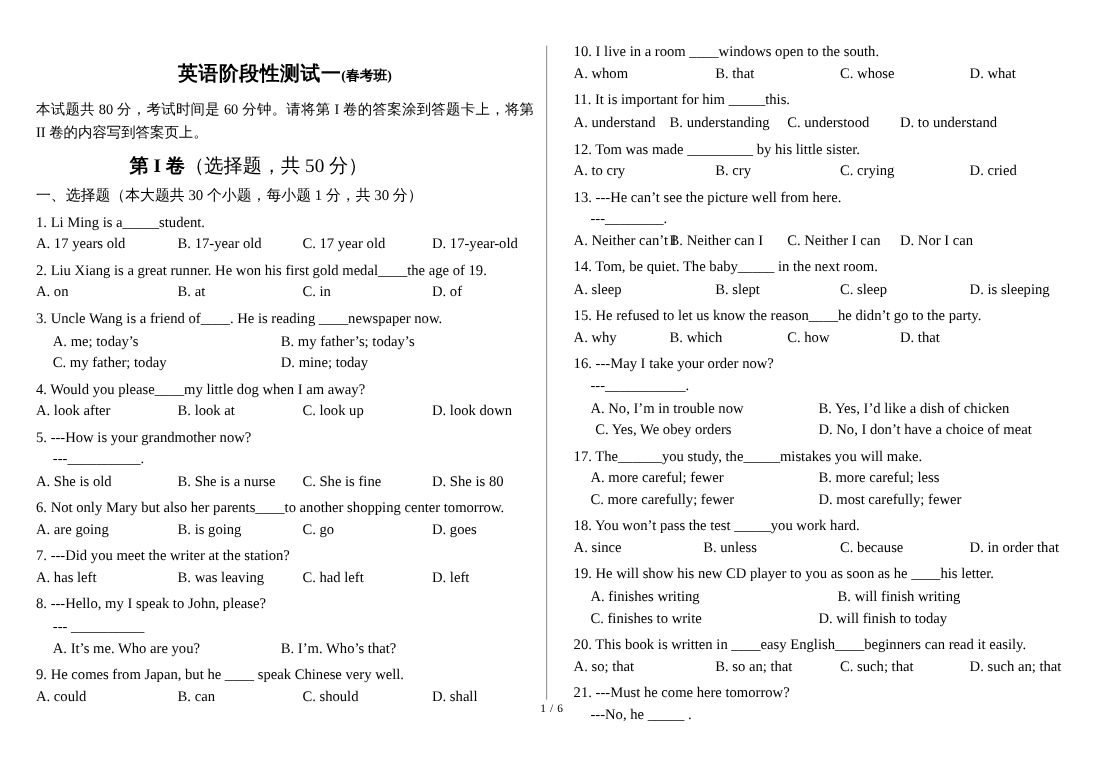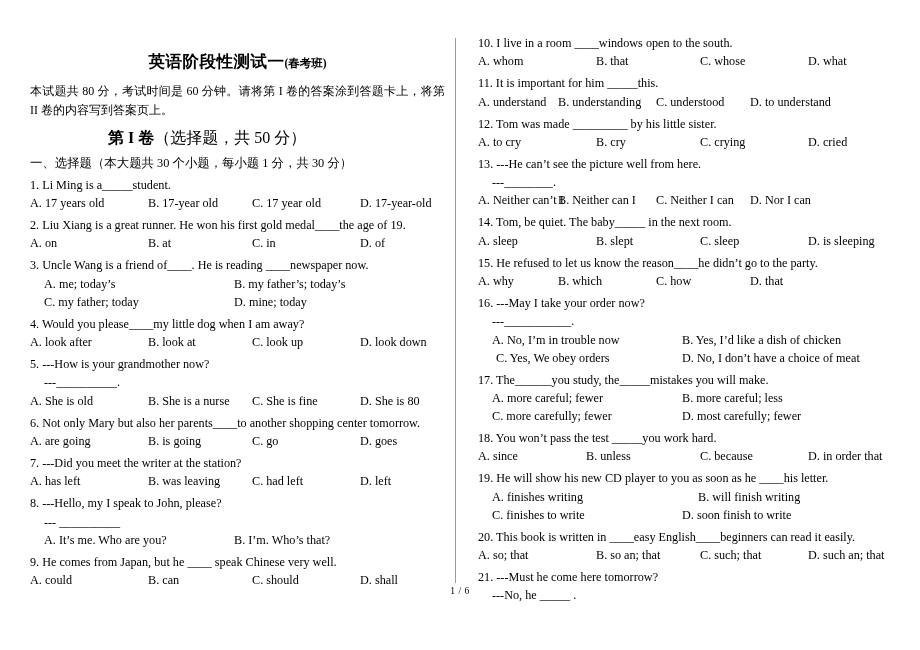--- a/index.html
+++ b/index.html
@@ -326,21 +326,21 @@
           </div>
           <div class="q">
             <div class="q-stem">19. He will show his new CD player to you as soon as he ____his letter.</div>
             <div class="opts two-line">
               <div class="opt-row">
                 <span class="opt" style="left: 0px;">A. finishes writing</span>
                 <span class="opt" style="left: 190px; margin-left: 16px;">B. will finish writing</span>
               </div>
               <div class="opt-row">
                 <span class="opt" style="left: 0px;">C. finishes to write</span>
-                <span class="opt" style="left: 190px;">D. soon finish to write</span>
+                <span class="opt" style="left: 190px;">D. will finish to today</span>
               </div>
             </div>
           </div>
           <div class="q">
             <div class="q-stem">20. This book is written in ____easy English____beginners can read it easily.</div>
             <div class="opts">
               <span class="opt" style="left: 0px;">A. so; that</span>
               <span class="opt" style="left: 118px;">B. so an; that</span>
               <span class="opt" style="left: 222px;">C. such; that</span>
               <span class="opt" style="left: 330px;">D. such an; that</span>

